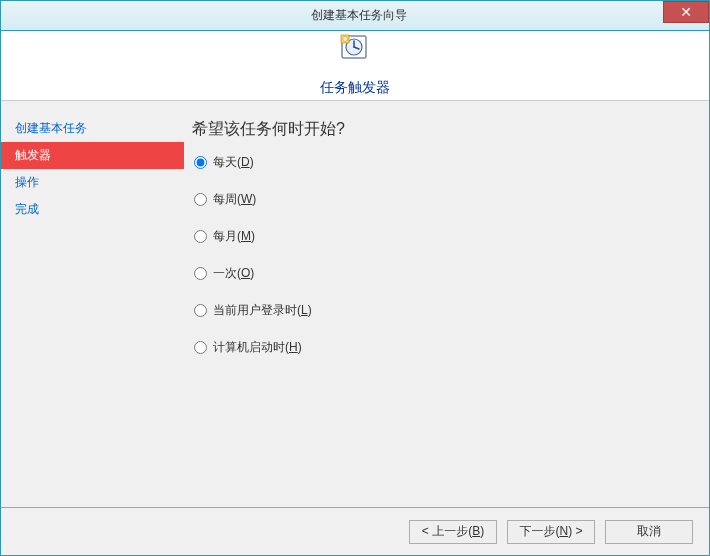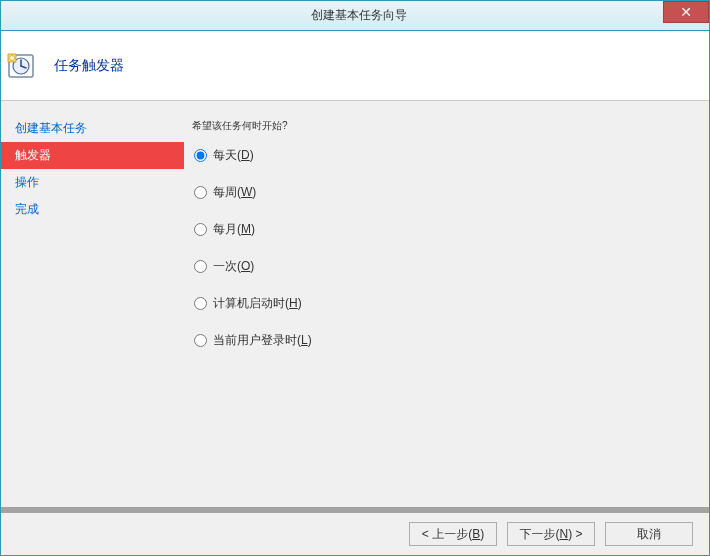--- a/index.html
+++ b/index.html
@@ -46,22 +46,23 @@
       font-size: 14px;
       cursor: pointer;
       border: 1px solid #a04040;
     }
     .header {
       height: 70px;
       background: #fff;
       border-bottom: 1px solid #ccc;
       display: flex;
       align-items: center;
-      padding: 0 5px;
+      padding: 0 18px;
       gap: 16px;
+      flex-direction: column;
     }
     .header-icon {
       width: 32px;
       height: 32px;
       position: relative;
     }
     .header-icon svg { width: 32px; height: 32px; }
     .header-title {
       font-size: 14px;
       color: #003399;
@@ -87,21 +88,21 @@
       color: #fff;
     }
     .content {
       flex: 1;
       padding: 18px 20px 0 8px;
       background: #f0f0f0;
     }
     .prompt {
       color: #333;
       margin-bottom: 14px;
-      font-size: 10px;
+      font-size: 16px;
     }
     .radio-group {
       display: flex;
       flex-direction: column;
       gap: 20px;
       padding-left: 2px;
     }
     .radio-option {
       display: flex;
       align-items: center;
@@ -112,21 +113,21 @@
     }
     .radio-option input[type="radio"] {
       width: 13px;
       height: 13px;
       cursor: pointer;
     }
     .mnemonic { text-decoration: underline; }
     .footer {
       height: 48px;
       background: #f0f0f0;
-      border-top: 6px solid #a3a3a3;
+      border-top: 1px solid #a3a3a3;
       display: flex;
       align-items: center;
       justify-content: flex-end;
       padding: 0 16px;
       gap: 10px;
     }
     .btn {
       min-width: 88px;
       height: 24px;
       background: #efefef;
@@ -185,25 +186,25 @@
           <label class="radio-option">
             <input type="radio" name="trigger" style="">
             <span>每月(<span class="mnemonic">M</span>)</span>
           </label>
           <label class="radio-option">
             <input type="radio" name="trigger" style="">
             <span>一次(<span class="mnemonic">O</span>)</span>
           </label>
           <label class="radio-option">
             <input type="radio" name="trigger" style="">
+            <span>当前用户登录时(<span class="mnemonic">L</span>)</span>
+          </label>
+          <label class="radio-option">
+            <input type="radio" name="trigger" style="">
             <span>计算机启动时(<span class="mnemonic">H</span>)</span>
-          </label>
-          <label class="radio-option">
-            <input type="radio" name="trigger" style="">
-            <span>当前用户登录时(<span class="mnemonic">L</span>)</span>
           </label>
         </div>
     </div>
   </div>
 
   <div class="footer">
     <button class="btn">
       <span>&lt; 上一步(</span><span class="mnemonic">B</span><span>)</span>
     </button>
     <button class="btn">

